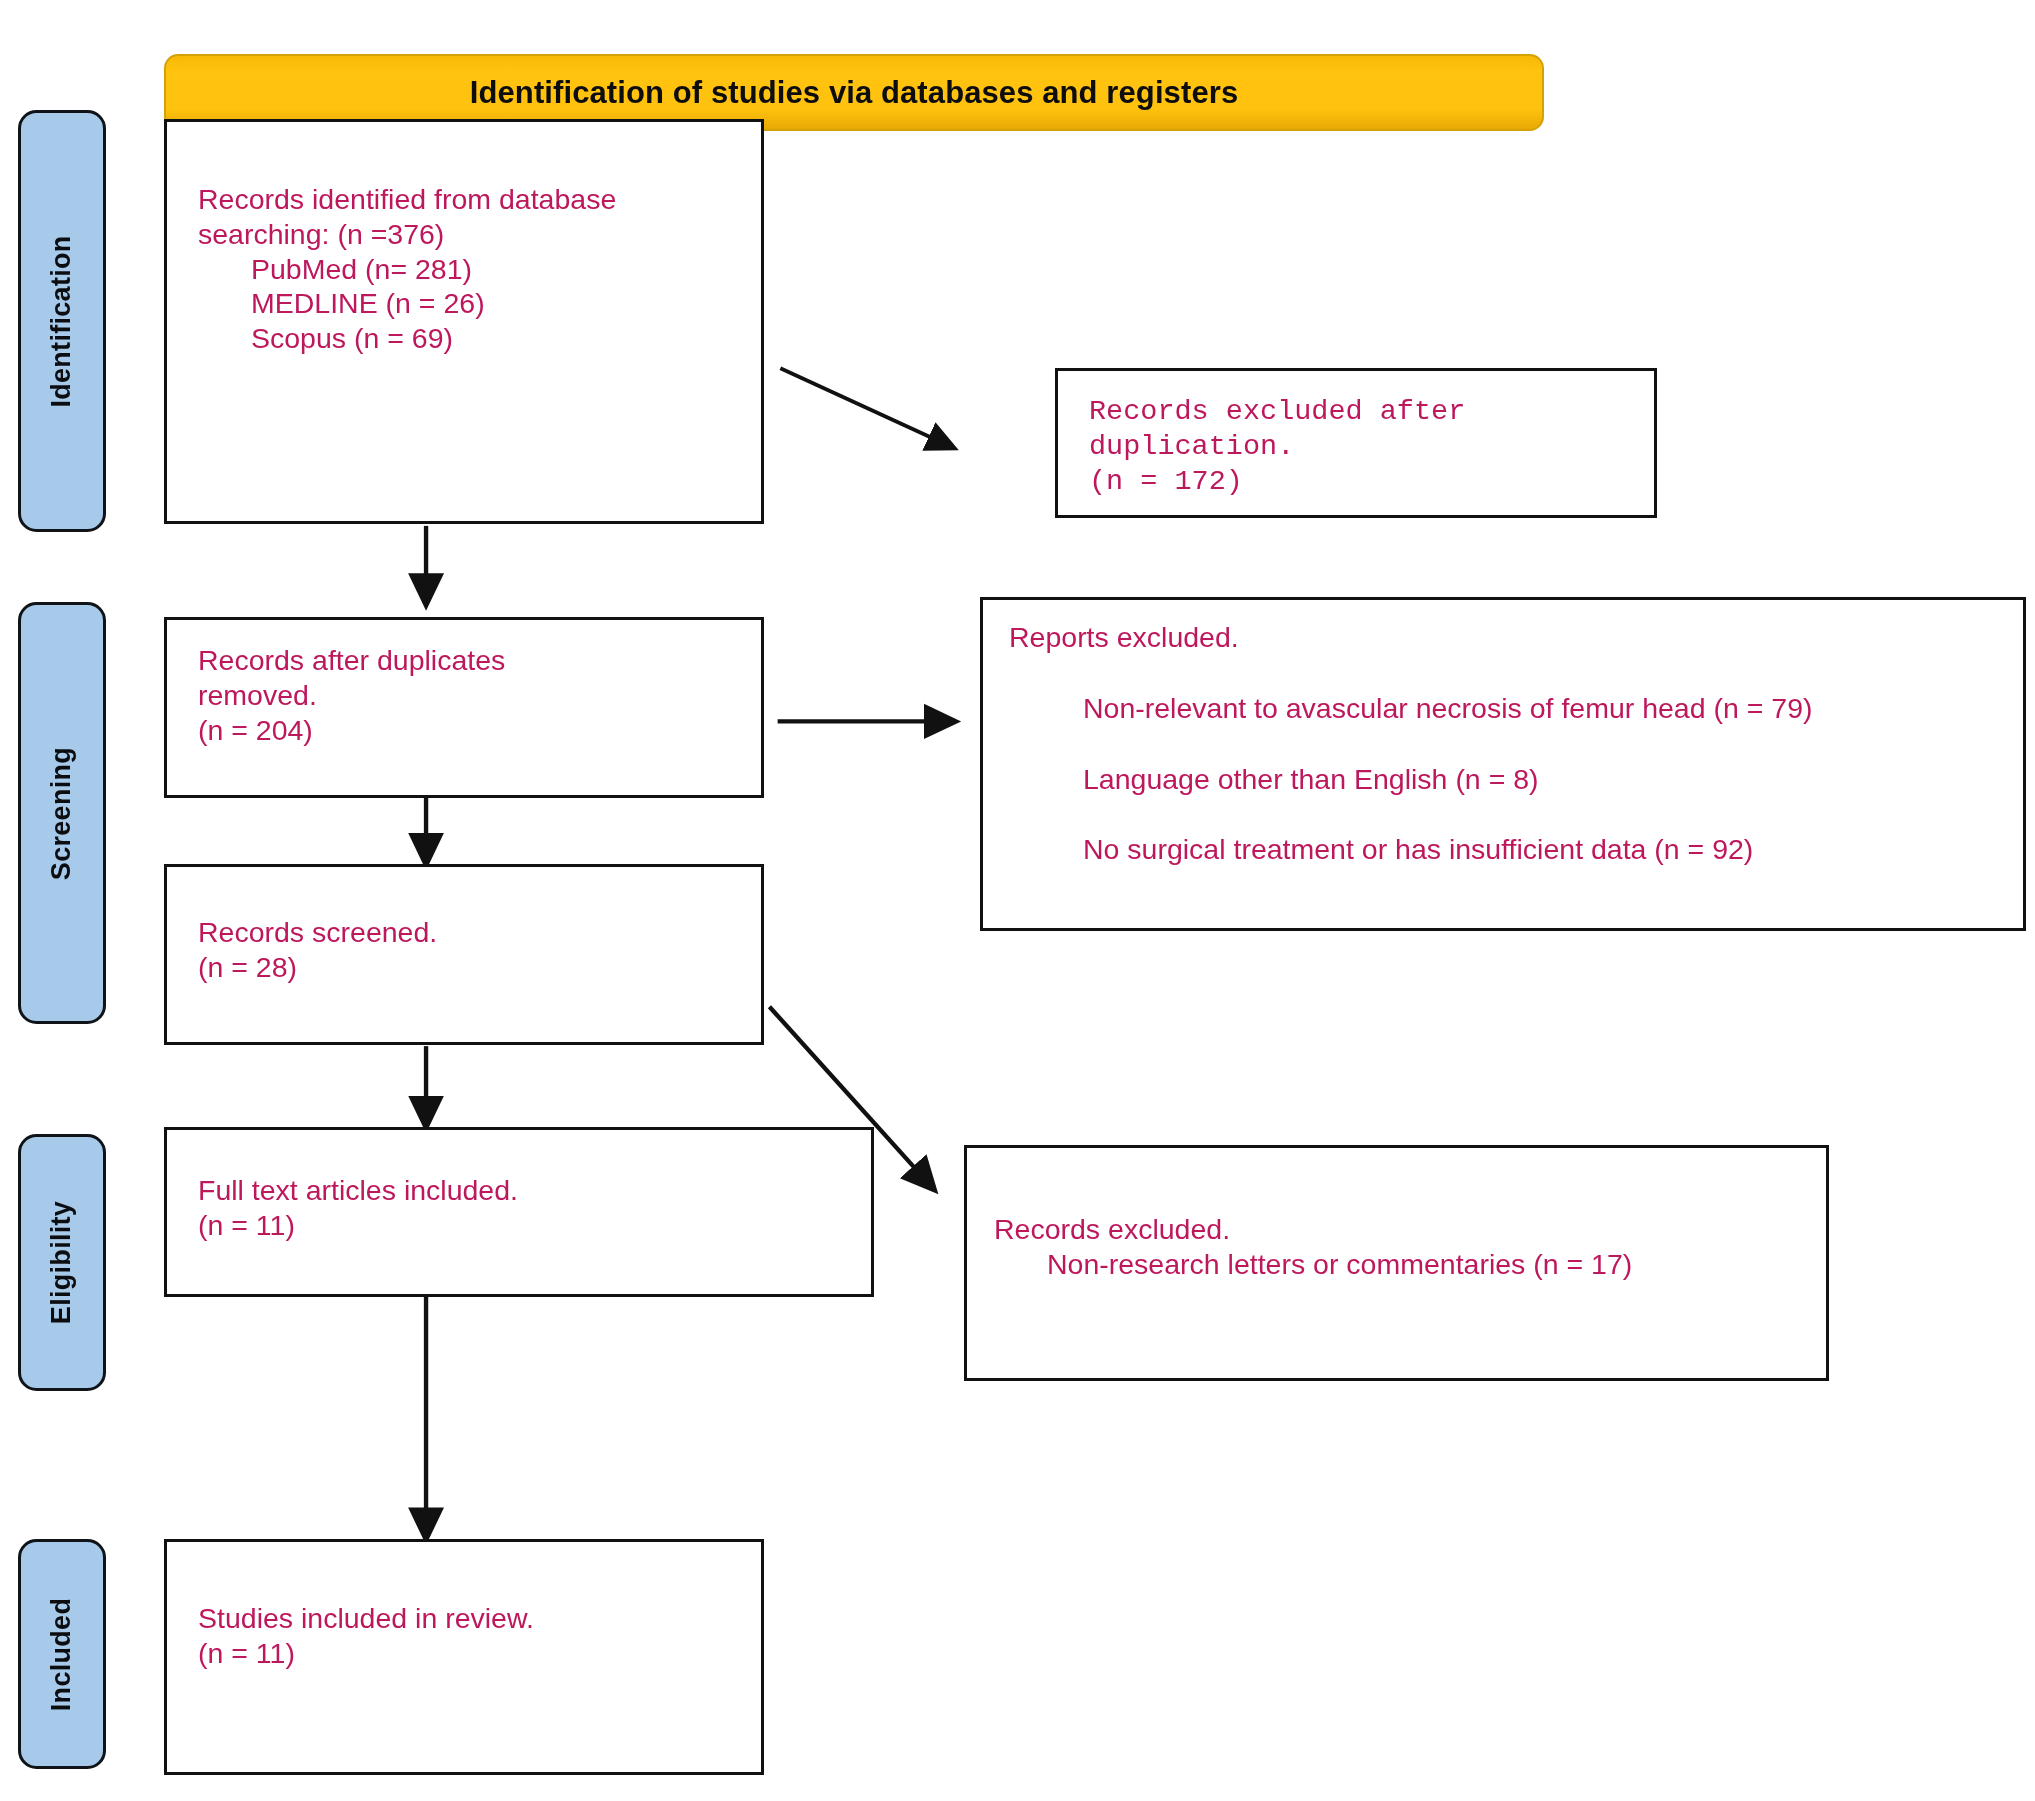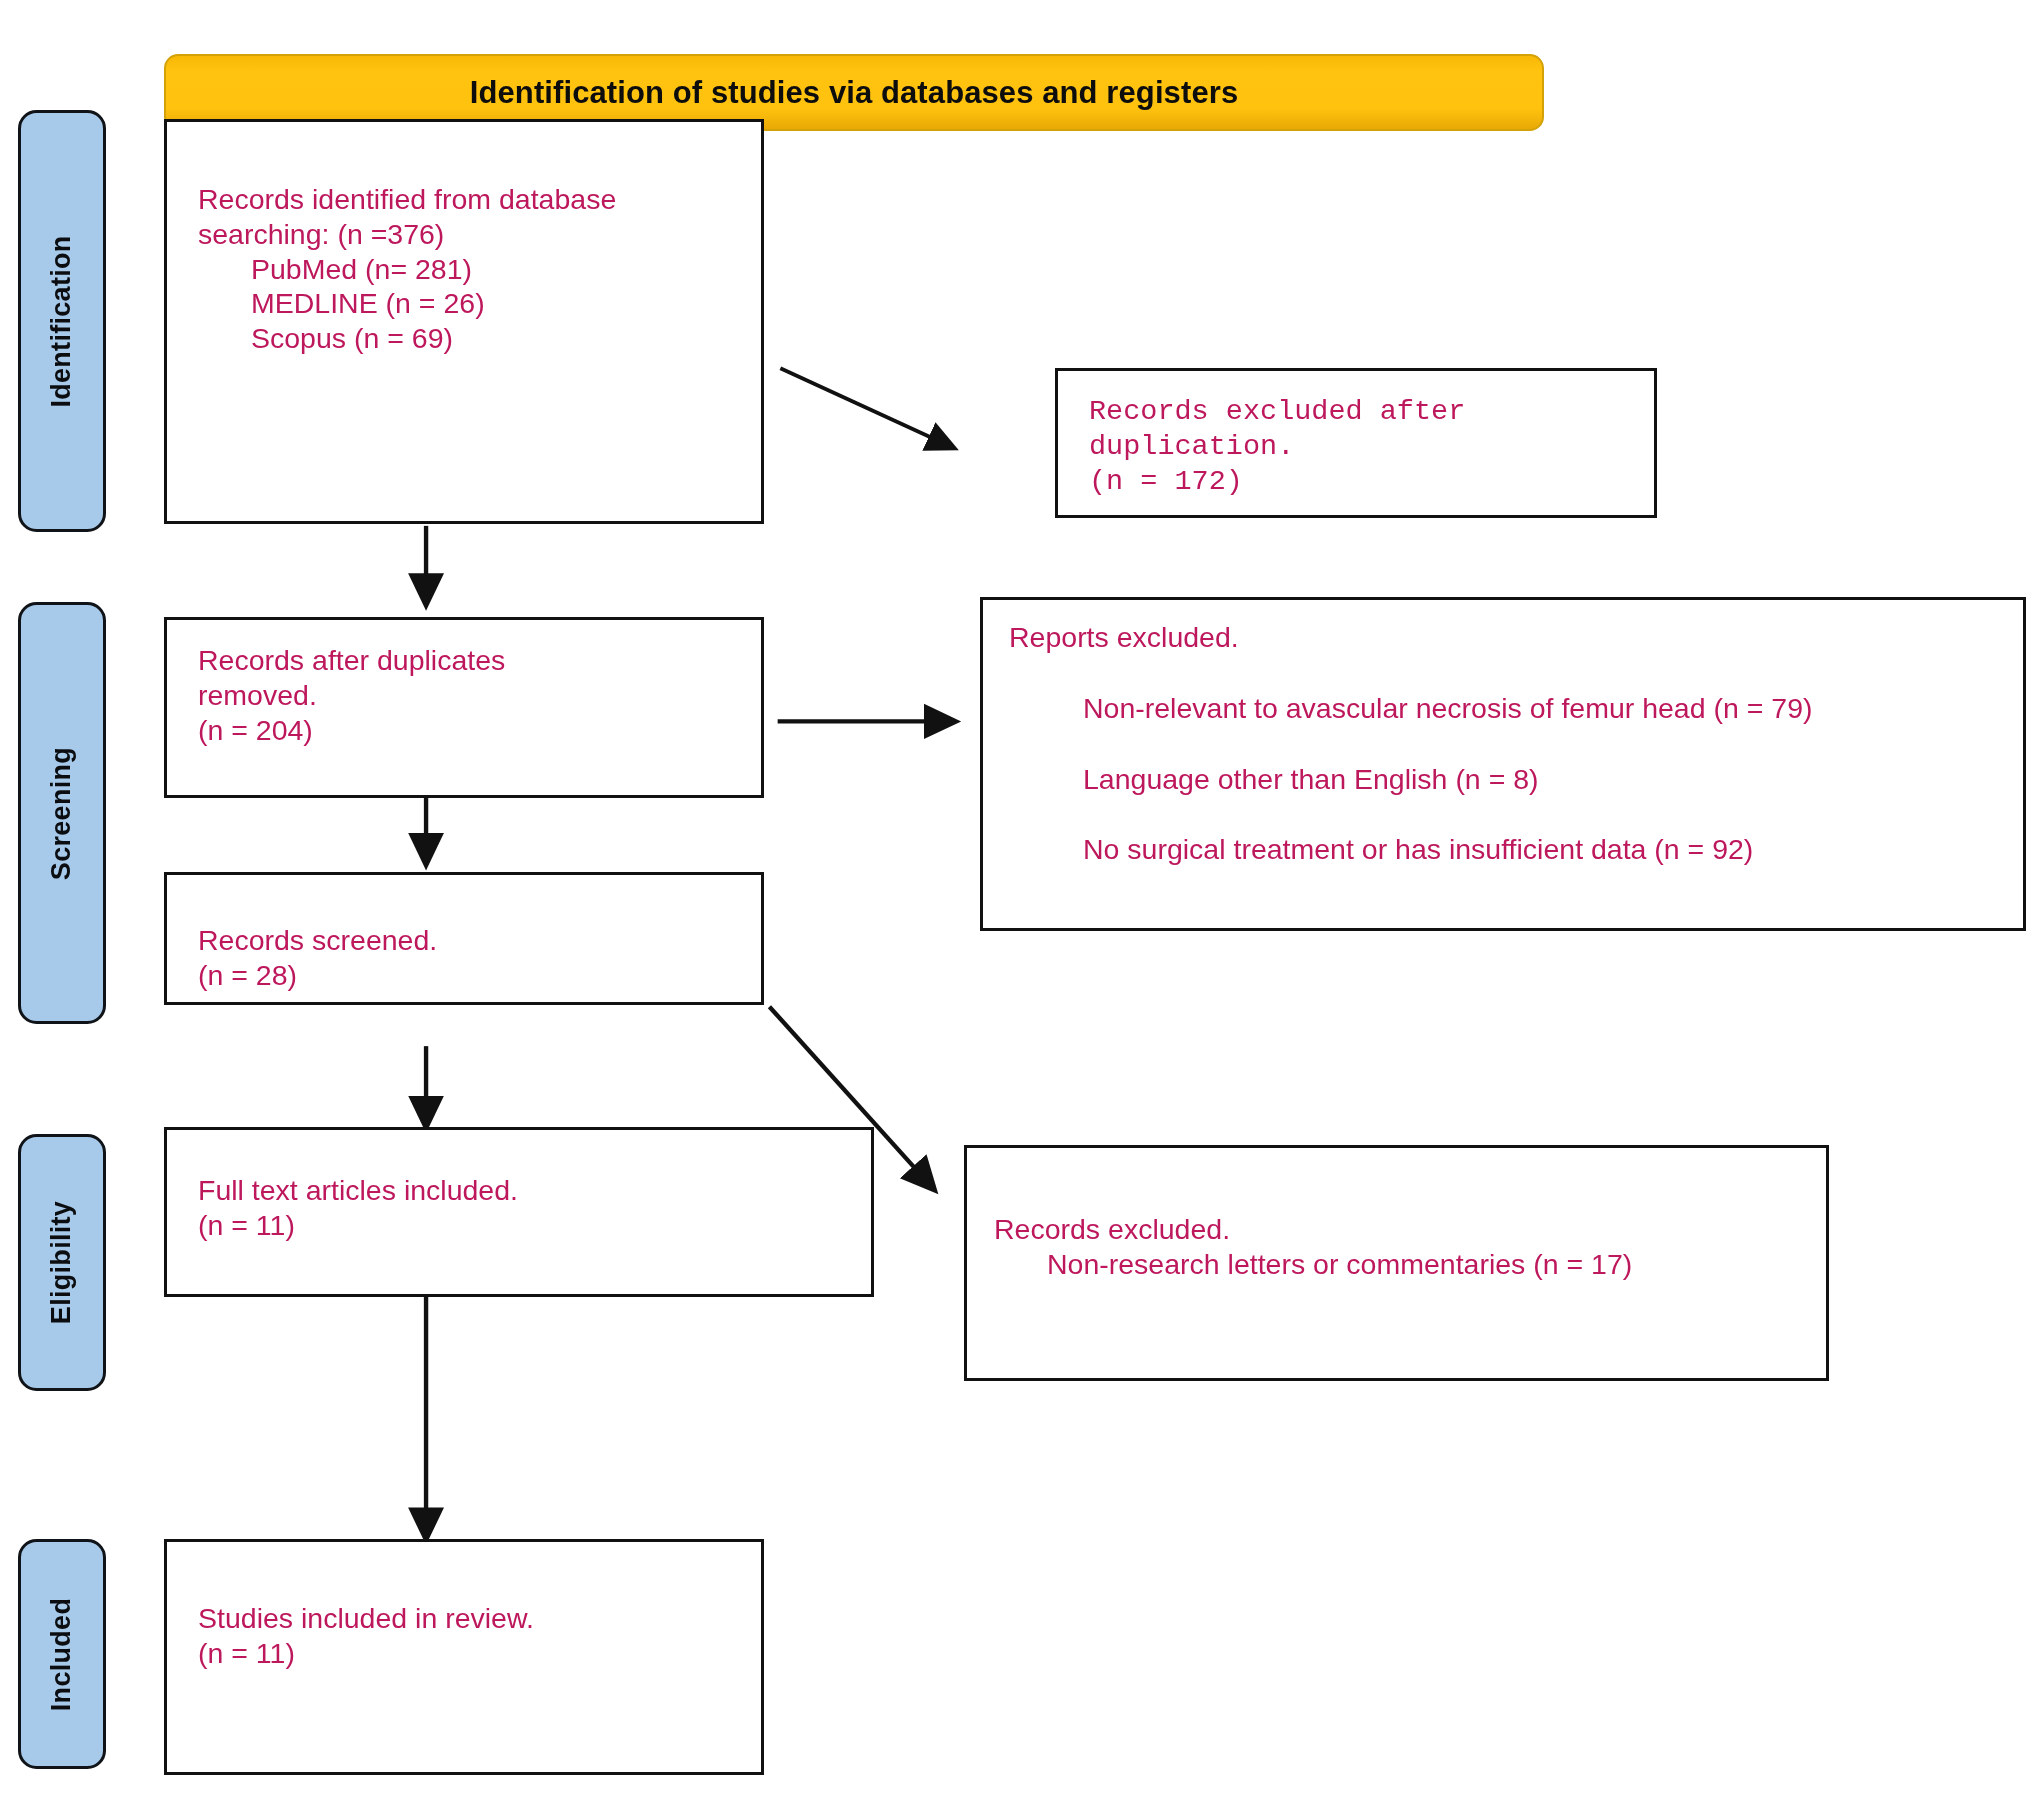--- a/index.html
+++ b/index.html
@@ -172,21 +172,21 @@
 
   <div class="box" style="left:980px; top:597px; width:1046px; height:334px;">
     <div class="box-inner" style="top:20px; left:26px;">
       <div class="line">Reports excluded.</div>
       <div class="line indent-2 spaced-lg">Non‑relevant to avascular necrosis of femur head (n = 79)</div>
       <div class="line indent-2 spaced-lg">Language other than English (n = 8)</div>
       <div class="line indent-2 spaced-lg">No surgical treatment  or has insufficient data (n = 92)</div>
     </div>
   </div>
 
-  <div class="box" style="left:164px; top:864px; width:600px; height:133px;margin-top:8px;">
+  <div class="box" style="left:164px; top:864px; width:600px; height:181px;">
     <div class="box-inner" style="top:48px;">
       <div class="line">Records screened.</div>
       <div class="line">(n = 28)</div>
     </div>
   </div>
 
   <div class="box" style="left:164px; top:1127px; width:710px; height:170px;">
     <div class="box-inner" style="top:43px;">
       <div class="line">Full text articles included.</div>
       <div class="line">(n = 11)</div>

